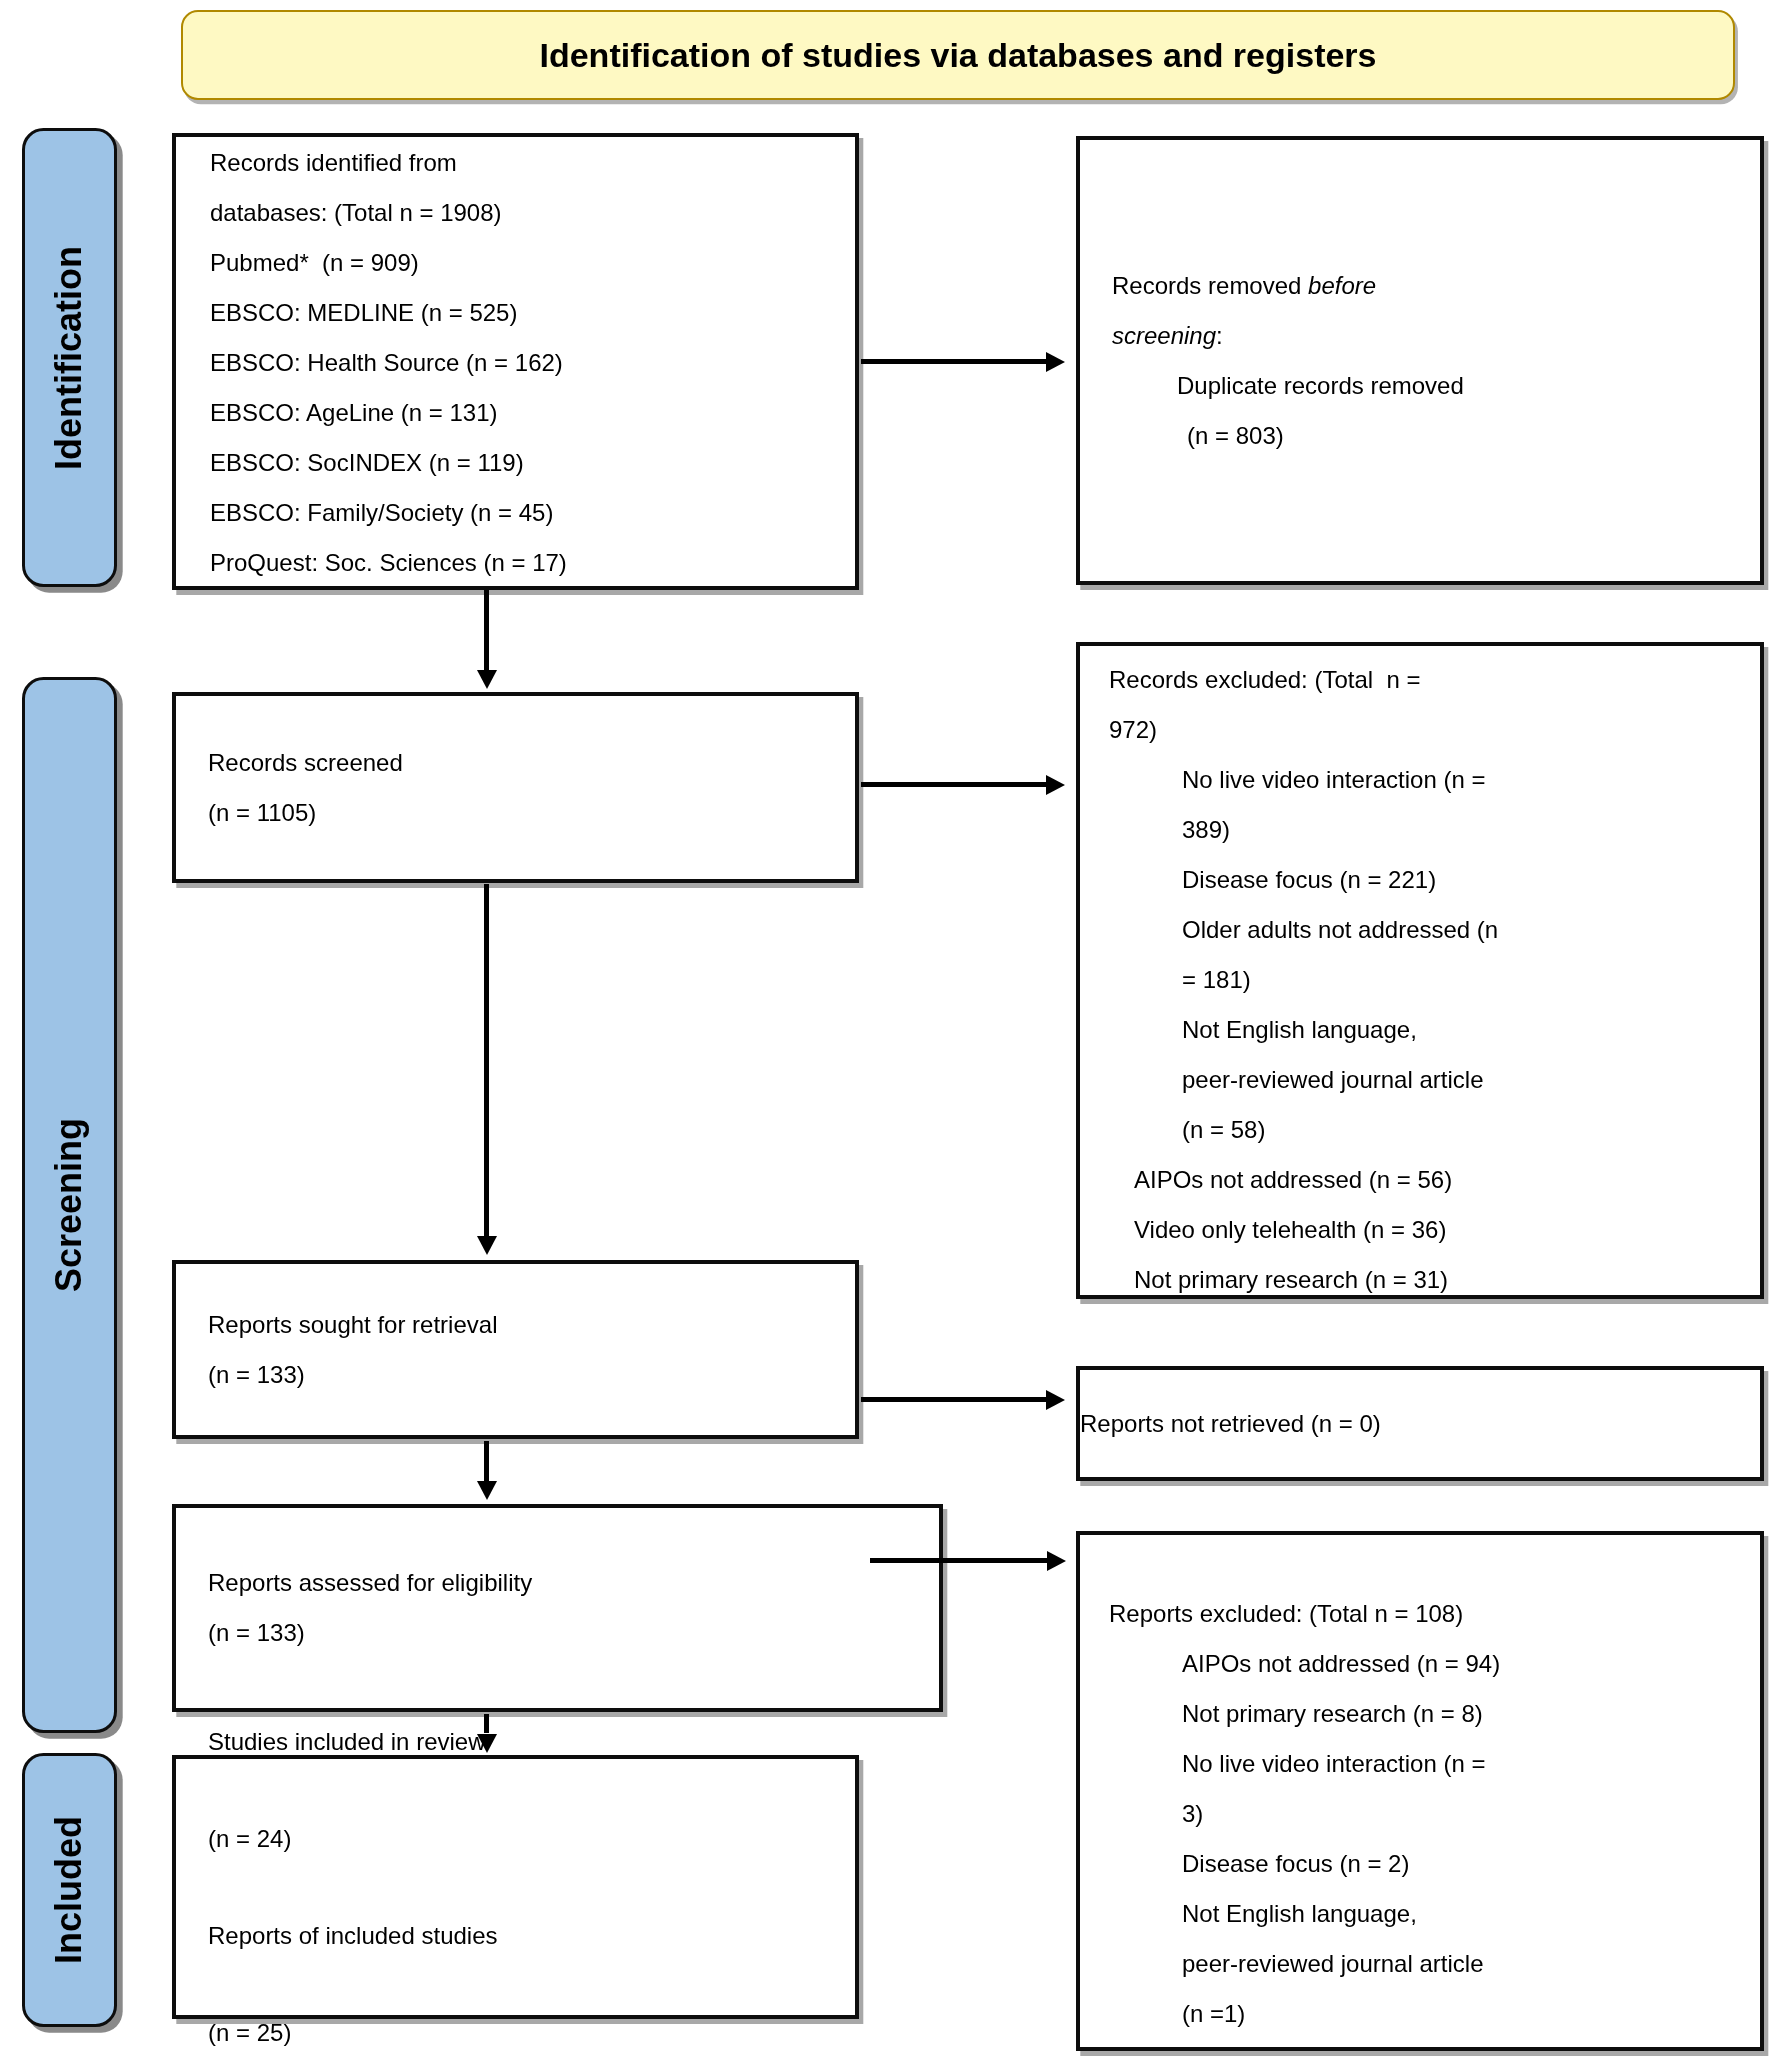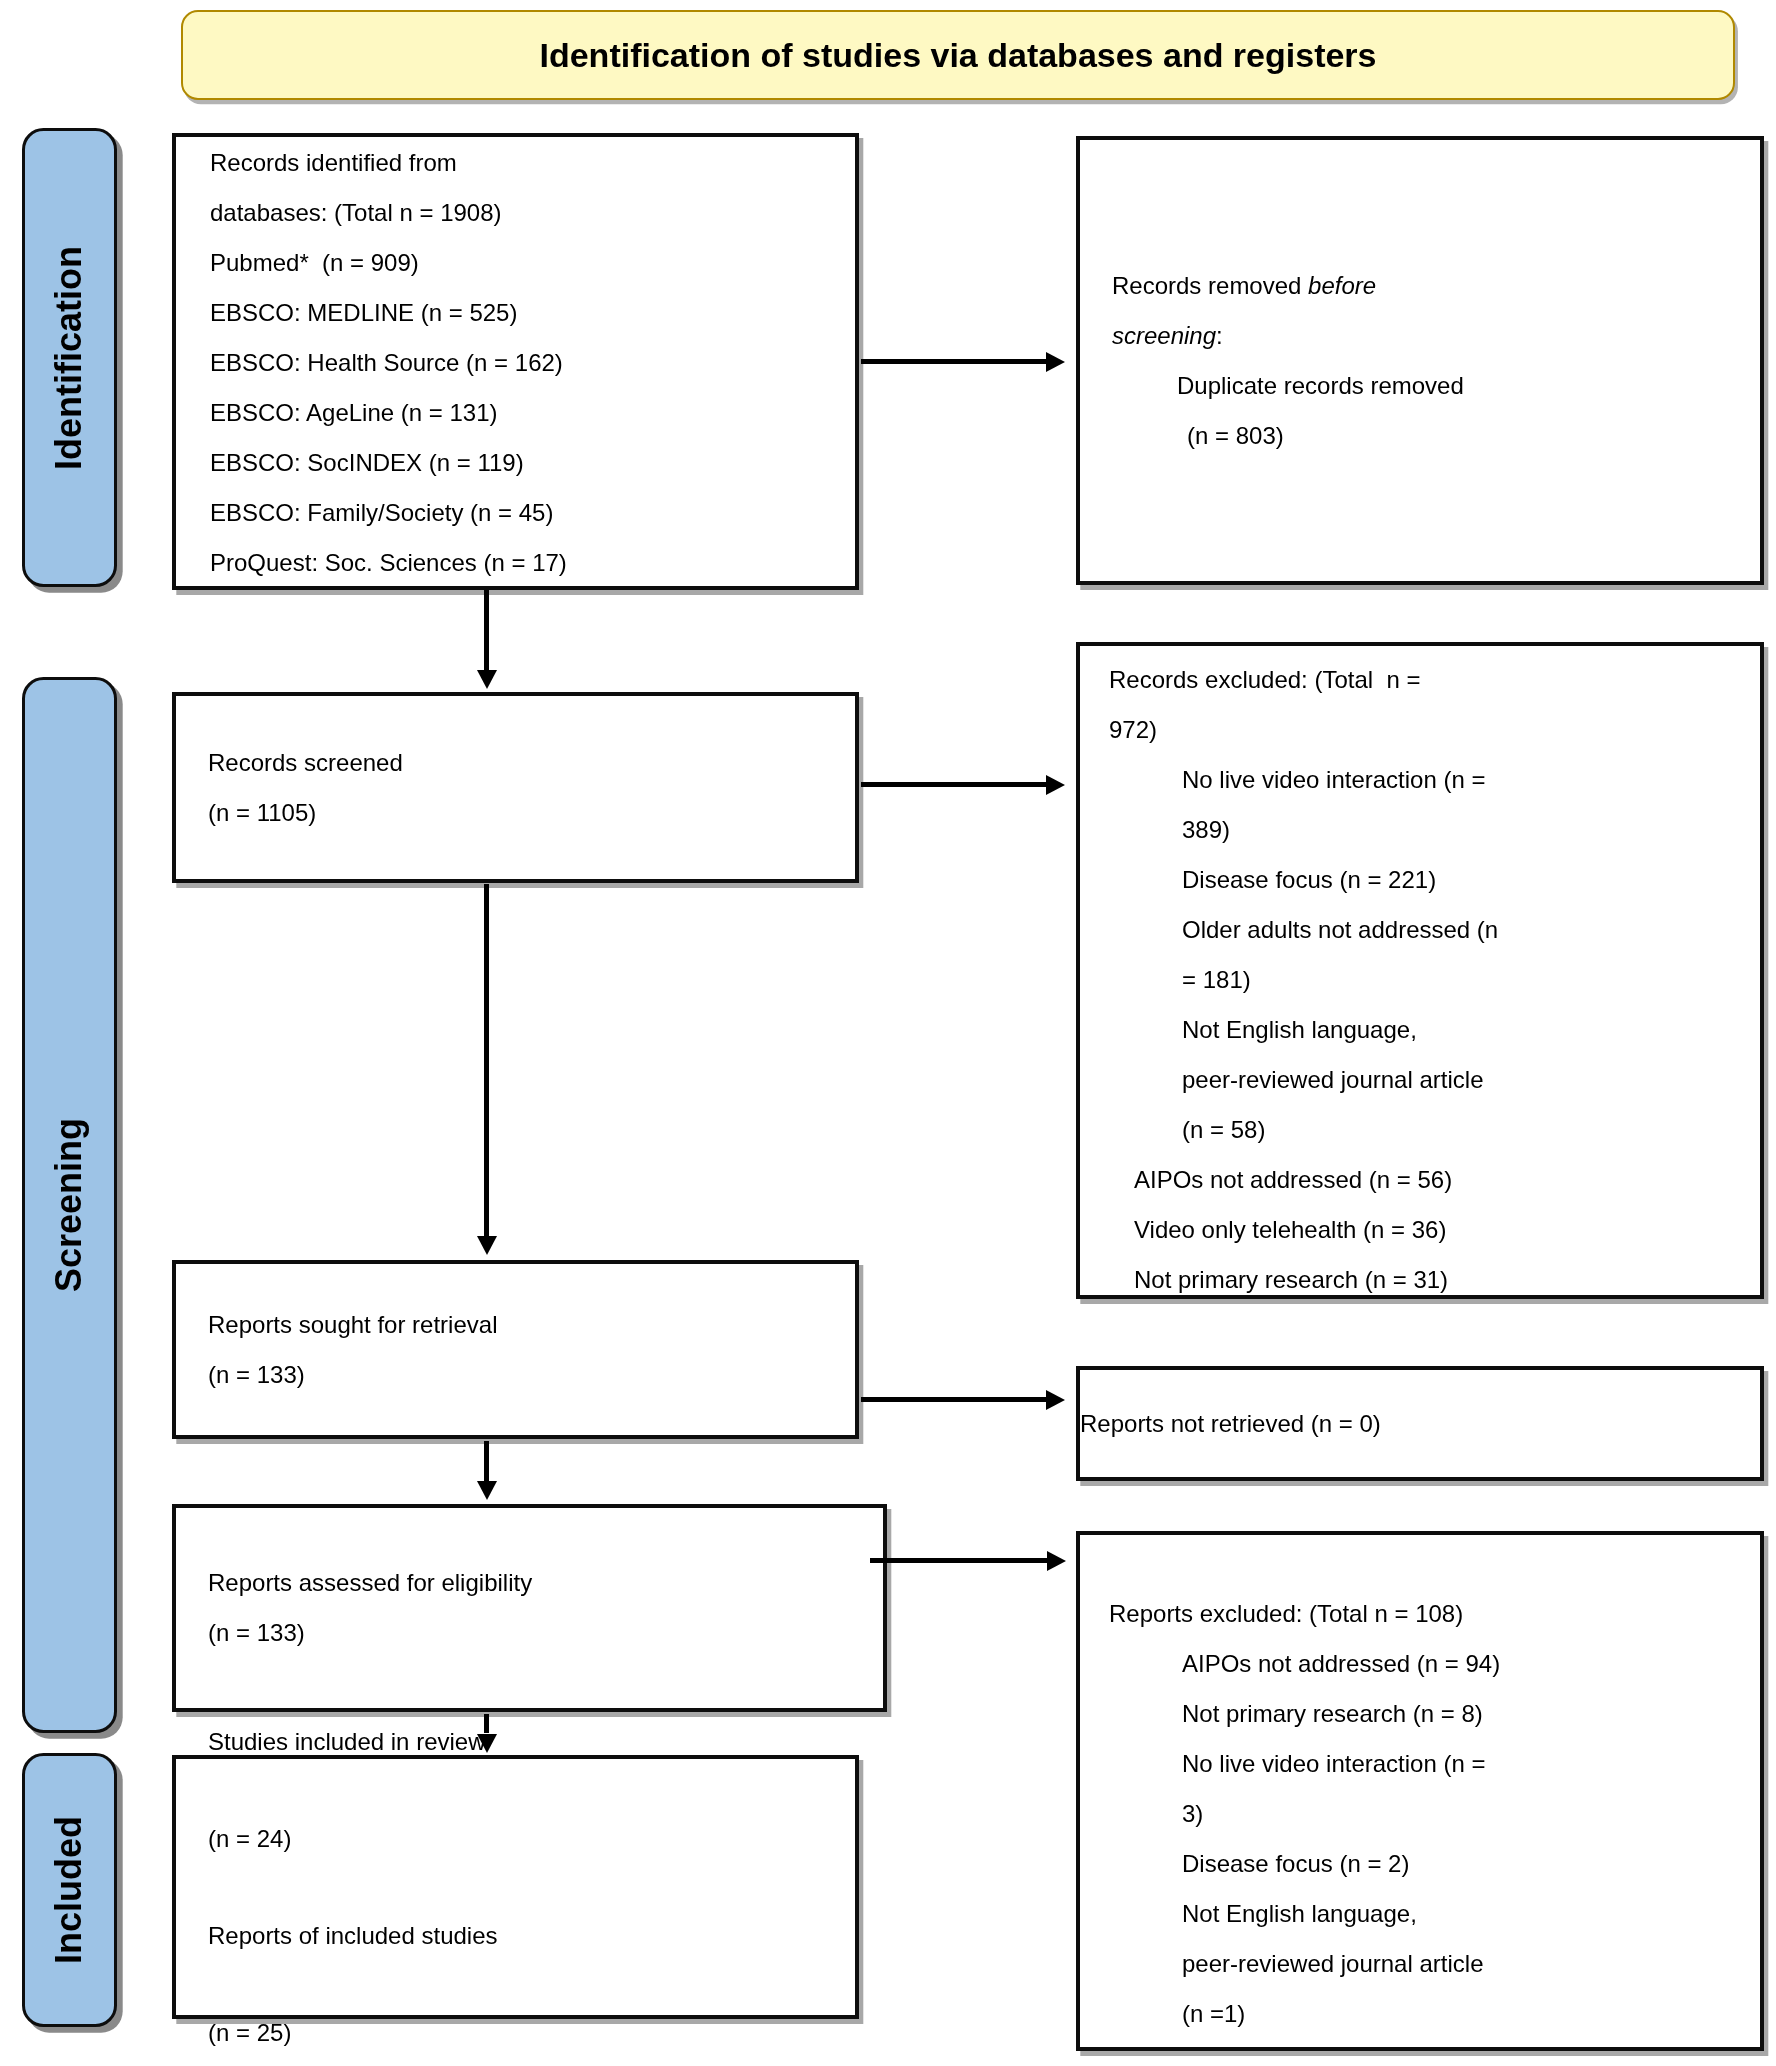--- a/index.html
+++ b/index.html
@@ -133,21 +133,21 @@
 
   <div class="box center-v" style="left:172px; top:1260px; width:687px; height:179px; padding-left:32px;">
     <div class="ln">Reports sought for retrieval</div>
     <div class="ln">(n = 133)</div>
   </div>
 
   <div class="box center-v" style="left:1076px; top:1366px; width:688px; height:115px; ">
     <div class="ln">Reports not retrieved (n = 0)</div>
   </div>
 
-  <div class="box center-v" style="left:172px; top:1504px; width:715px; height:208px; padding-left:32px;">
+  <div class="box center-v" style="left:172px; top:1504px; width:771px; height:208px; padding-left:32px;">
     <div class="ln">Reports assessed for eligibility</div>
     <div class="ln">(n = 133)</div>
   </div>
 
   <div class="box" style="left:1076px; top:1531px; width:688px; height:520px; padding:54px 10.8px 0 29px;">
     <div class="ln">Reports excluded: (Total n = 108)</div>
     <div class="ln ind">AIPOs not addressed (n = 94)</div>
     <div class="ln ind">Not primary research (n = 8)</div>
     <div class="ln ind">No live video interaction (n =</div>
     <div class="ln ind">3)</div>

